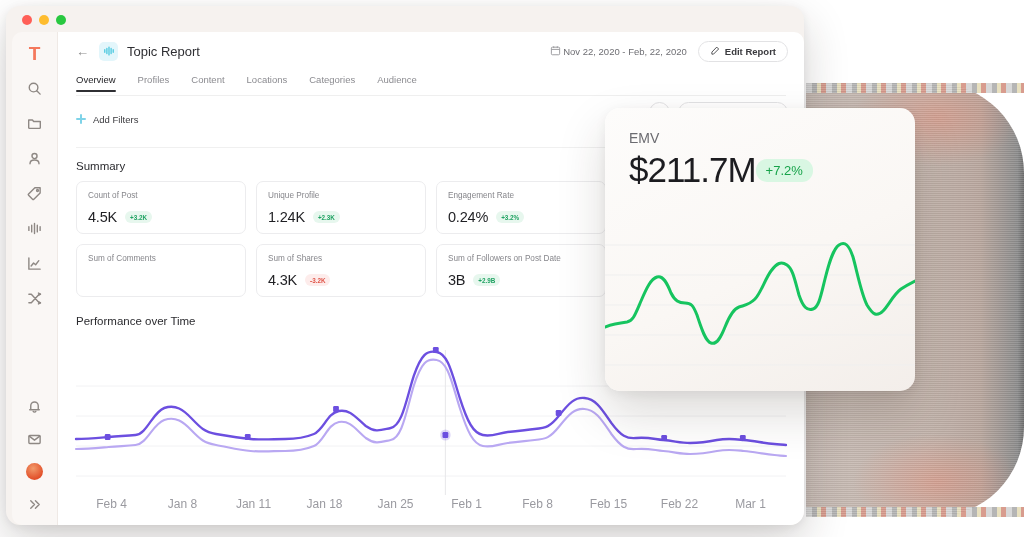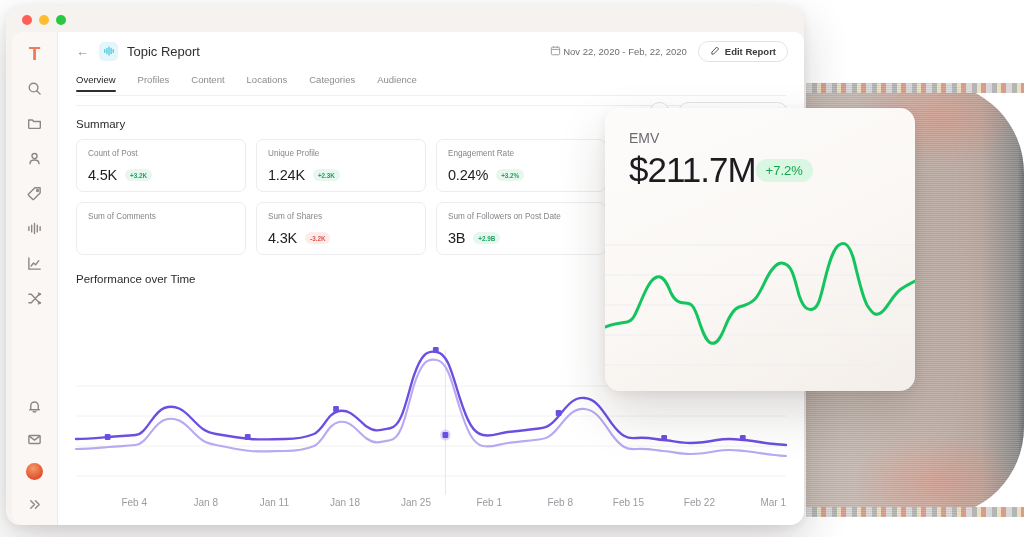--- a/index.html
+++ b/index.html
@@ -120,21 +120,21 @@
   .badge { font-size: 6.3px; font-weight: 700; padding: 2.5px 5px; border-radius: 7px; white-space: nowrap; }
   .badge.up { background: #e7f7ee; color: #20a262; }
   .badge.down { background: #fdeceb; color: #e0564a; }
   .badge.flat { background: #e6f2fb; color: #5a9bd4; }
 
   
   .perf-title { font-size: 11.5px; color: #2b2b2f; padding: 18px 18px 4px; }
   .chart-wrap { position: absolute; left: 18px; right: 18px; top: 318px; height: 175px; }
   .chart-wrap svg { width: 100%; height: 145px; display: block; overflow: visible; }
   .xaxis { display: flex; margin-top: 2px; }
-  .xtick { flex: 1; text-align: right; font-size: 10px; color: #9a9aa0; }
+  .xtick { flex: 1; text-align: center; font-size: 12px; color: #9a9aa0; }
 
   
   .emv-card {
     position: absolute; left: 605px; top: 108px; width: 310px; height: 283px;
     background: linear-gradient(155deg, #fdfcfb 0%, #faf7f4 55%, #f3eeea 100%);
     border-radius: 15px; box-shadow: 0 22px 48px rgba(50,35,25,.17), 0 3px 12px rgba(0,0,0,.06);
     overflow: hidden;
   }
   .emv-label { font-size: 14px; color: #6b6b70; padding: 22px 0 0 24px; }
   .emv-row { display: flex; align-items: center; padding: 4px 0 0 24px; }
@@ -279,20 +279,26 @@
                   <path d="M8 10.6V2.6M5 5.4 8 2.4l3 3M2.6 11.6v1.4a1 1 0 0 0 1 1h8.8a1 1 0 0 0 1-1v-1.4"></path>
                 </svg>
             </span>
           </div>
           <div class="btn-outline">
             <span>Add Component</span>
             <span class="chev"></span>
           </div>
         </div>
 
+        <div class="filters">
+          <div class="add-filters">
+            <span class="plus"></span>
+            <span>Add Filters</span>
+          </div>
+        </div>
         <div class="filters-divider"></div>
 
         <div class="section-title">Summary</div>
 
         <div class="cards">
           <div class="card">
             <div class="card-label">Count of Post</div>
             <div class="card-row">
               <span class="card-value">4.5K</span>
               <span class="badge up">+3.2K</span>

